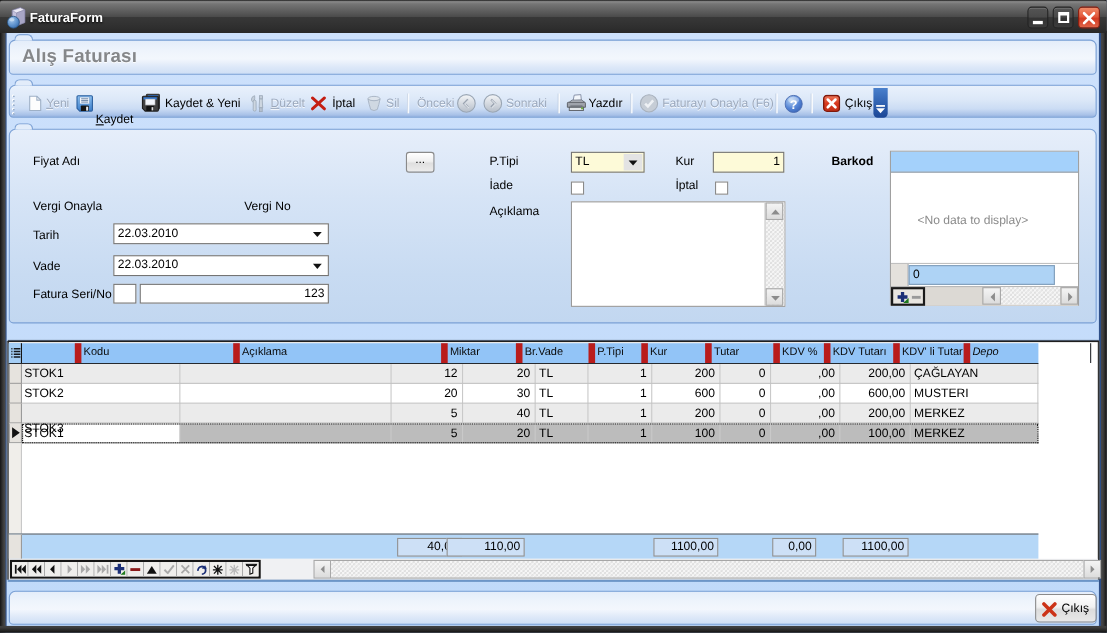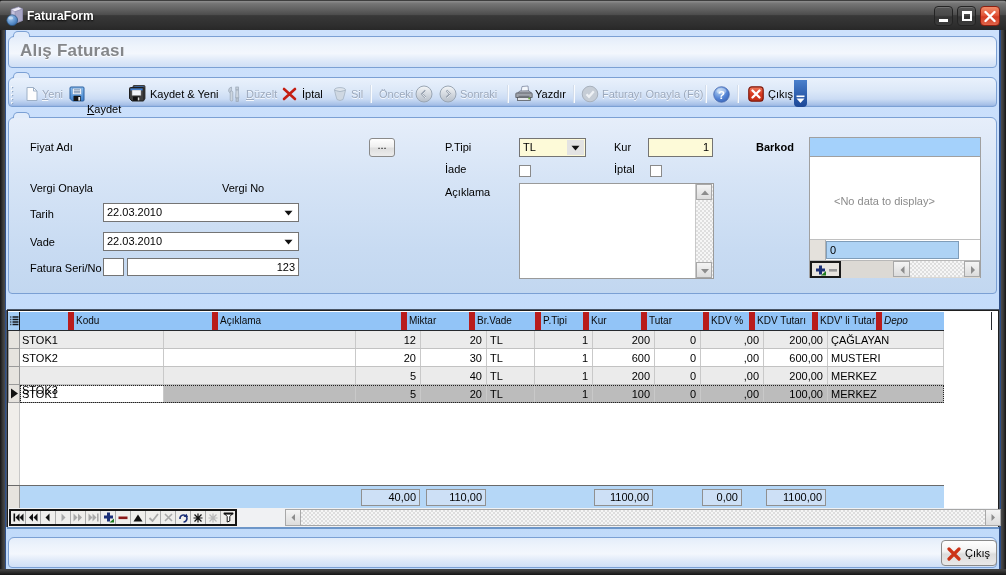--- a/index.html
+++ b/index.html
@@ -416,21 +416,21 @@
     <div class="gc" style="left:823px;top:22px;">ÇAĞLAYAN</div>
     <div class="gc" style="left:823px;top:40px;">MUSTERI</div>
     <div class="gc" style="left:823px;top:58px;">MERKEZ</div>
     <div class="gc" style="left:823px;top:76px;">MERKEZ</div>
 
     <div class="abs" style="left:0;top:92px;width:12px;height:83px;background:#f0eeea;border-right:1px solid #c8c8c8;box-sizing:border-box;"></div>
 
     <div class="abs" style="left:0;top:174px;width:936px;height:23px;background:#b5d7f7;border-top:1px solid #6a6a6a;box-sizing:border-box;"></div>
     <div class="abs" style="left:0;top:175px;width:12px;height:22px;background:#e6e3de;border-right:1px solid #9a9a9a;box-sizing:border-box;"></div>
     <div class="sumbox" style="left:353px;width:59px;">40,00</div>
-    <div class="sumbox" style="left:418px;width:60px;">110,00</div>
+    <div class="sumbox" style="left:398px;width:71px;">110,00</div>
     <div class="sumbox" style="left:586px;width:59px;">1100,00</div>
     <div class="sumbox" style="left:694px;width:40px;">0,00</div>
     <div class="sumbox" style="left:758px;width:60px;">1100,00</div>
 
     <div class="abs" style="left:0;top:197px;width:990px;height:19px;background:#f0f1f3;">
       <div class="abs" id="navgroup" style="left:1px;top:1px;height:17px;border:2px solid #141414;box-sizing:border-box;background:#ececea;display:flex;">
         <div class="nb">
             <svg width="11" height="9" viewBox="0 0 11 9">
               <rect x="0.5" y="0.5" width="1.6" height="8" fill="#111"></rect>
               <path d="M6.5 0.5 L2.5 4.5 L6.5 8.5 Z" fill="#111"></path>

